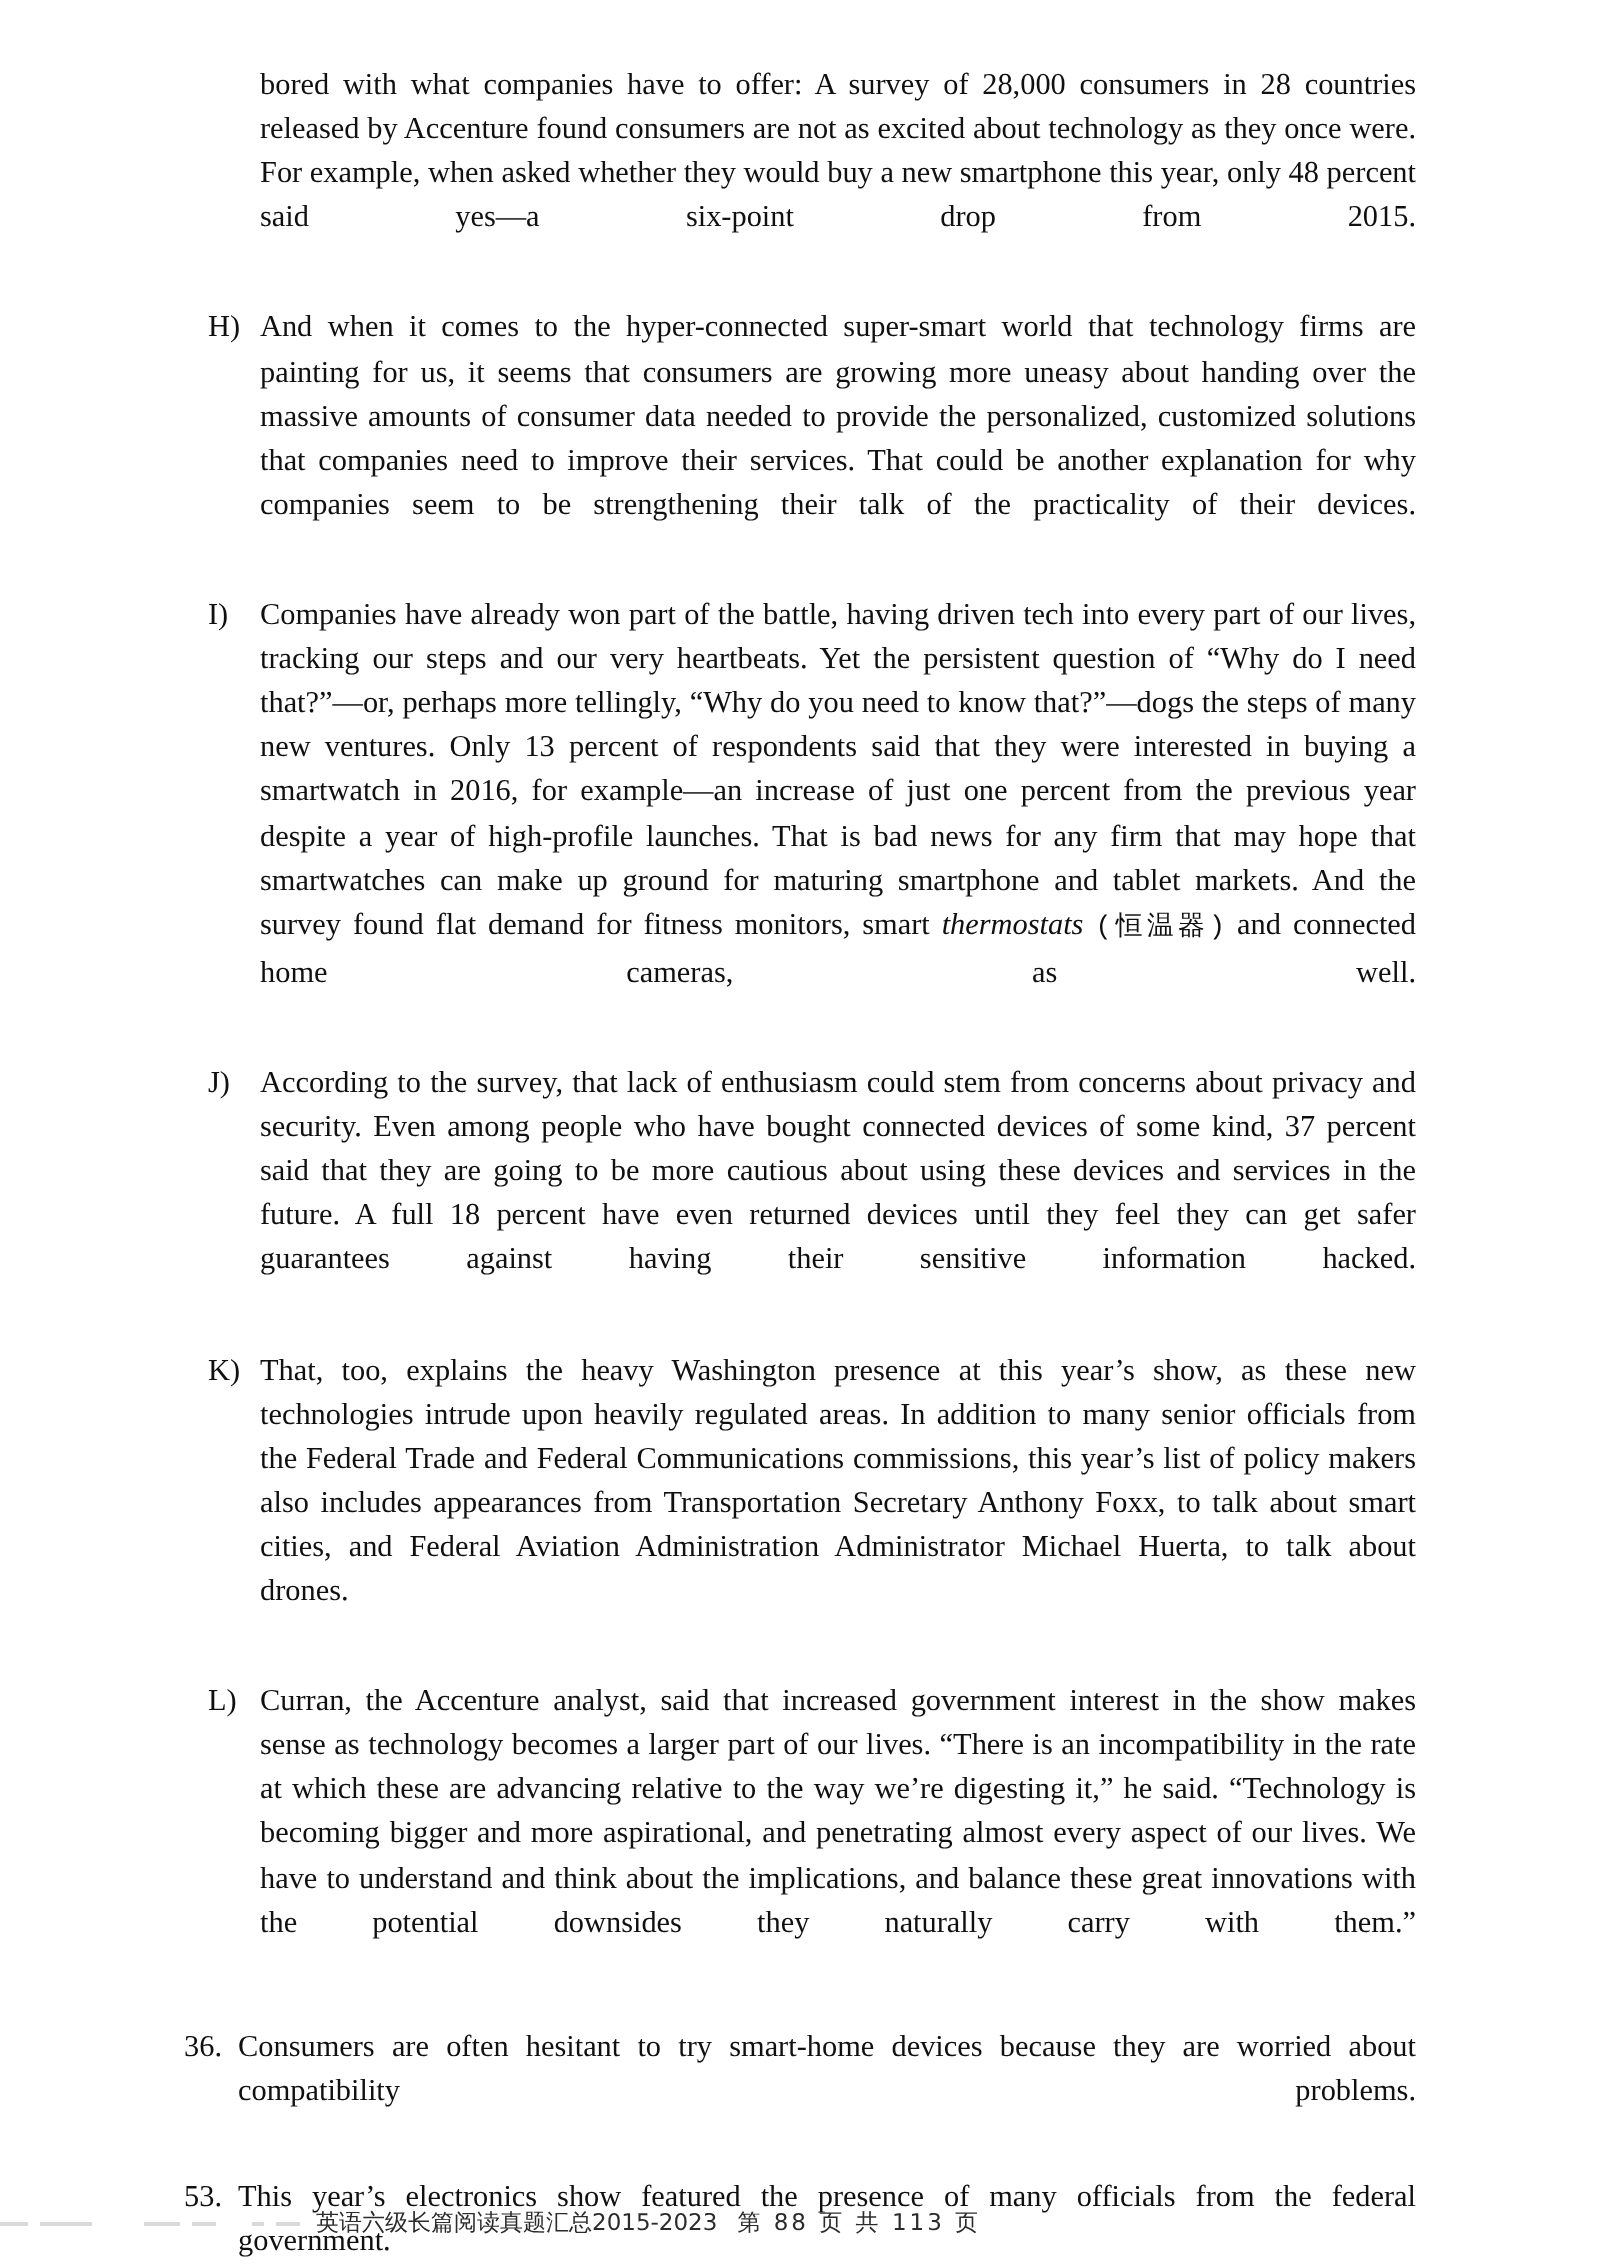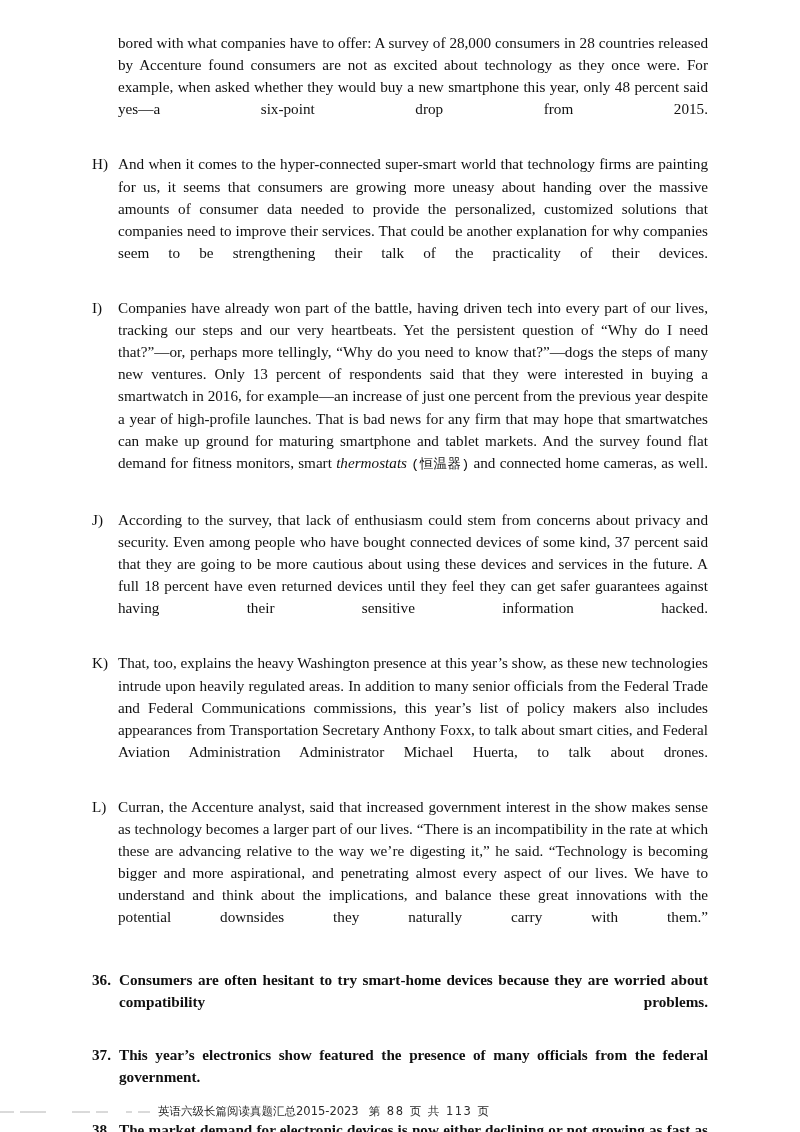--- a/index.html
+++ b/index.html
@@ -21,21 +21,21 @@
     position: absolute;
     left: 92px;
     top: 32px;
     width: 616px;
   }
 
   
   .para {
     position: relative;
     padding-left: 26px;
-    margin: 0 0 11px 0;
+    margin: 0 0 11px 12px;
     font-size: 15.2px;
     line-height: 22.1px;
     text-align: justify;
     text-justify: inter-word;
     -webkit-hyphens: manual;
     hyphens: manual;
   }
   .para .marker {
     position: absolute;
     left: 0;
@@ -63,21 +63,20 @@
     margin-top: 18px;
   }
   .qitem {
     position: relative;
     padding-left: 27px;
     margin: 0 0 9px 0;
     font-size: 15.2px;
     line-height: 22.1px;
     text-align: justify;
     text-justify: inter-word;
-    font-weight: bold;
   }
   .qitem .qnum {
     position: absolute;
     left: 0;
     top: 0;
     width: 25px;
     text-align: left;
     font-size: 15.2px;
     line-height: 22.1px;
   }
@@ -160,21 +159,21 @@
     </div>
 
     <div class="qlist">
 
       <div class="qitem">
         <span class="qnum">36.</span>
         <span class="qtext">Consumers are often hesitant to try smart-home devices because they are worried about compatibility problems.</span>
       </div>
 
       <div class="qitem">
-        <span class="qnum">37.</span>
+        <span class="qnum">53.</span>
         <span class="qtext">This year’s electronics show featured the presence of many officials from the federal government.</span>
       </div>
 
       <div class="qitem">
         <span class="qnum">38.</span>
         <span class="qtext">The market demand for electronic devices is now either declining or not growing as fast as before.</span>
       </div>
 
     </div>
   </div>

